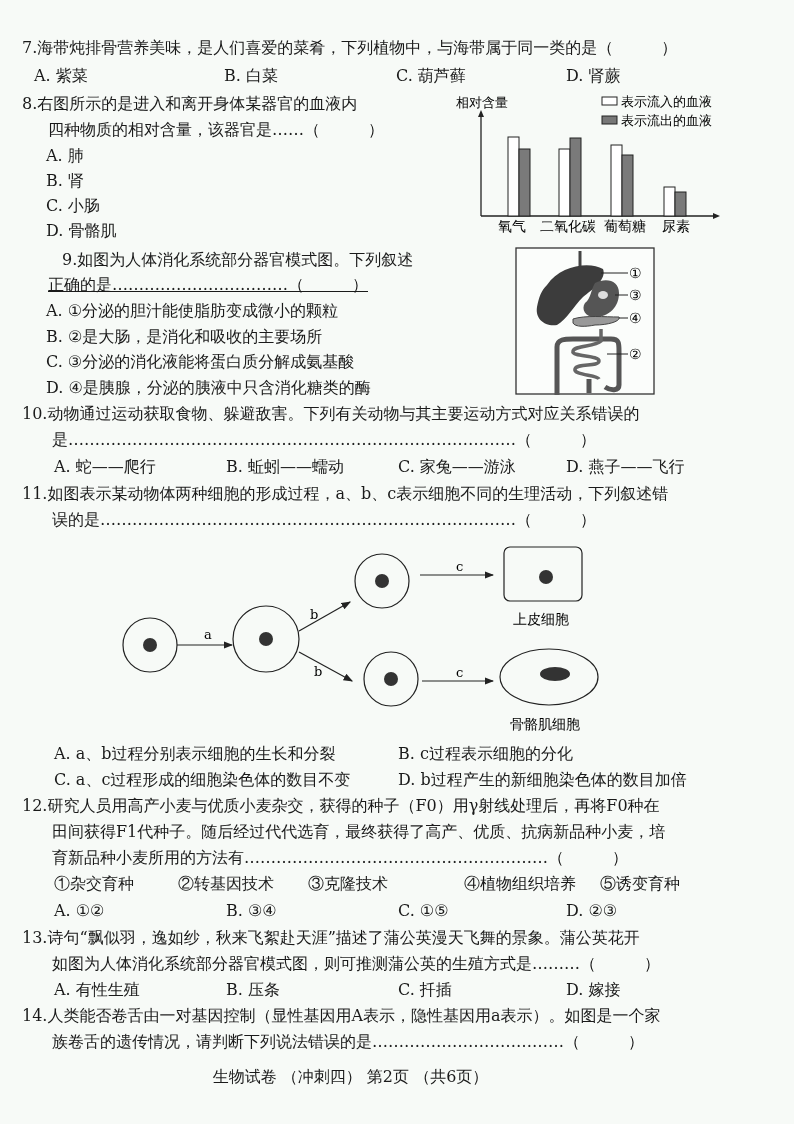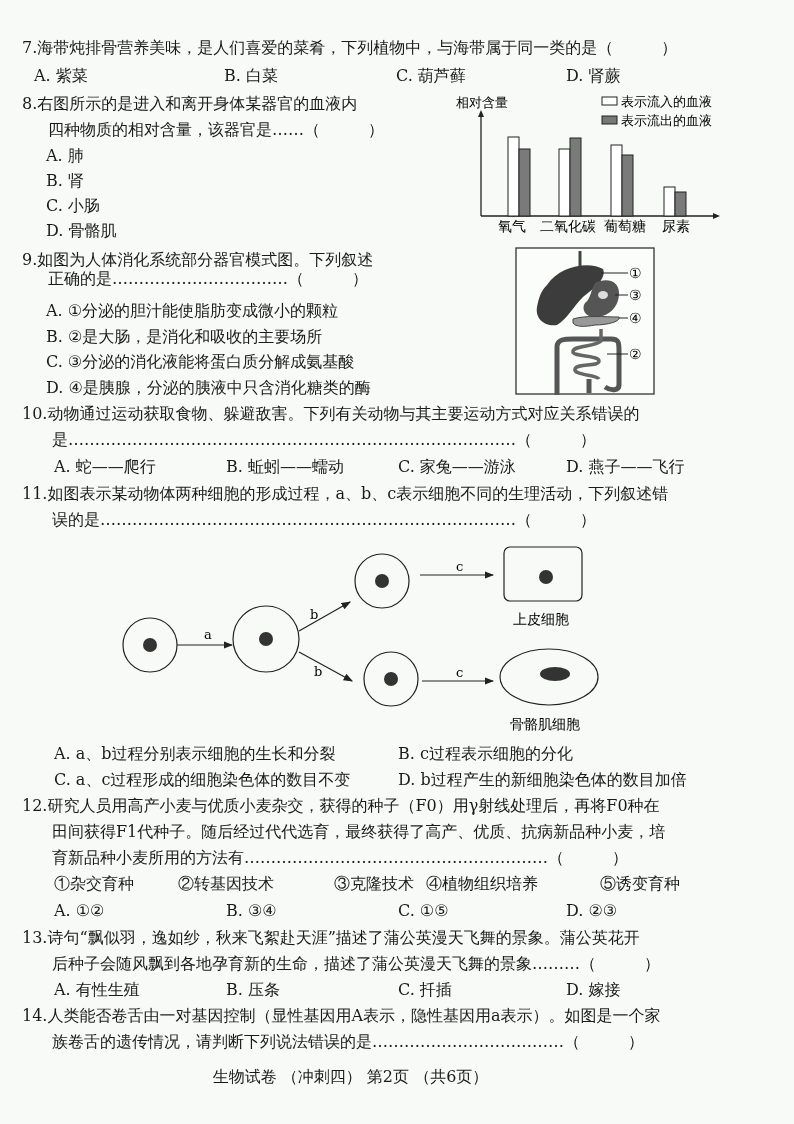--- a/index.html
+++ b/index.html
@@ -53,24 +53,24 @@
   <rect x="182" y="70" width="11" height="61" fill="#7a7a7a" stroke="#222" stroke-width="1"></rect>
   <rect x="224" y="102" width="11" height="29" fill="#fff" stroke="#222" stroke-width="1"></rect>
   <rect x="235" y="107" width="11" height="24" fill="#7a7a7a" stroke="#222" stroke-width="1"></rect>
 
   <text x="58" y="146" font-size="14">氧气</text>
   <text x="100" y="146" font-size="14">二氧化碳</text>
   <text x="164" y="146" font-size="14">葡萄糖</text>
   <text x="222" y="146" font-size="14">尿素</text>
 </svg>
 
-<div class="line q" style="top:250px;">
+<div class="line q" style="top:250px;margin-left:40px;">
   <span>9.</span><span>如图为人体消化系统部分器官模式图。下列叙述</span>
 </div>
-<div class="line in" style="top:269px;">正确的是……………………………（　　　）</div>
+<div class="line in" style="top:275px;text-decoration:underline;">正确的是……………………………（　　　）</div>
 <div class="opt" style="top:301px;left:46px;">A. ①分泌的胆汁能使脂肪变成微小的颗粒</div>
 <div class="opt" style="top:327px;left:46px;text-align:center;">B. ②是大肠，是消化和吸收的主要场所</div>
 <div class="opt" style="top:352px;left:46px;text-align:right;">C. ③分泌的消化液能将蛋白质分解成氨基酸</div>
 <div class="opt" style="top:378px;left:46px;">D. ④是胰腺，分泌的胰液中只含消化糖类的酶</div>
 
 <svg class="abs" style="left:515px;top:247px;" width="140" height="148">
   <rect x="1" y="1" width="138" height="146" fill="#fbfdfb" stroke="#333" stroke-width="1.3"></rect>
 
   <line x1="65" y1="4" x2="65" y2="22" stroke="#444" stroke-width="3"></line>
 
@@ -154,32 +154,32 @@
 <div class="opt" style="top:770px;left:54px;">C. a、c过程形成的细胞染色体的数目不变</div>
 <div class="opt" style="top:770px;left:398px;">D. b过程产生的新细胞染色体的数目加倍</div>
 
 <div class="line q" style="top:796px;left:22px;">
   <span>12.</span><span>研究人员用高产小麦与优质小麦杂交，获得的种子（F0）用γ射线处理后，再将F0种在</span>
 </div>
 <div class="line" style="top:822px;left:52px;">田间获得F1代种子。随后经过代代选育，最终获得了高产、优质、抗病新品种小麦，培</div>
 <div class="line" style="top:848px;left:52px;">育新品种小麦所用的方法有…………………………………………………（　　　）</div>
 <div class="opt" style="top:874px;left:54px;">①杂交育种</div>
 <div class="opt" style="top:874px;left:178px;">②转基因技术</div>
-<div class="opt" style="top:874px;left:334px;">③克隆技术</div>
-<div class="opt" style="top:874px;left:426px;">④植物组织培养</div>
+<div class="opt" style="top:874px;left:308px;">③克隆技术</div>
+<div class="opt" style="top:874px;left:464px;">④植物组织培养</div>
 <div class="opt" style="top:874px;left:600px;">⑤诱变育种</div>
 <div class="opt" style="top:901px;left:54px;">A. ①②</div>
 <div class="opt" style="top:901px;left:226px;">B. ③④</div>
 <div class="opt" style="top:901px;left:398px;">C. ①⑤</div>
 <div class="opt" style="top:901px;left:566px;">D. ②③</div>
 
 <div class="line q" style="top:928px;left:22px;">
   <span>13.</span><span>诗句“飘似羽，逸如纱，秋来飞絮赴天涯”描述了蒲公英漫天飞舞的景象。蒲公英花开</span>
 </div>
-<div class="line" style="top:954px;left:52px;">后种子会随风飘到各地孕育新的生命，描述了蒲公英漫天飞舞的景象………（　　　）</div>
+<div class="line" style="top:954px;left:52px;">如图为人体消化系统部分器官模式图，则可推测蒲公英的生殖方式是………（　　　）</div>
 <div class="opt" style="top:980px;left:54px;">A. 有性生殖</div>
 <div class="opt" style="top:980px;left:226px;">B. 压条</div>
 <div class="opt" style="top:980px;left:398px;">C. 扦插</div>
 <div class="opt" style="top:980px;left:566px;">D. 嫁接</div>
 
 <div class="line q" style="top:1006px;left:22px;">
   <span>14.</span><span>人类能否卷舌由一对基因控制（显性基因用A表示，隐性基因用a表示）。如图是一个家</span>
 </div>
 <div class="line" style="top:1032px;left:52px;">族卷舌的遗传情况，请判断下列说法错误的是………………………………（　　　）</div>
 

